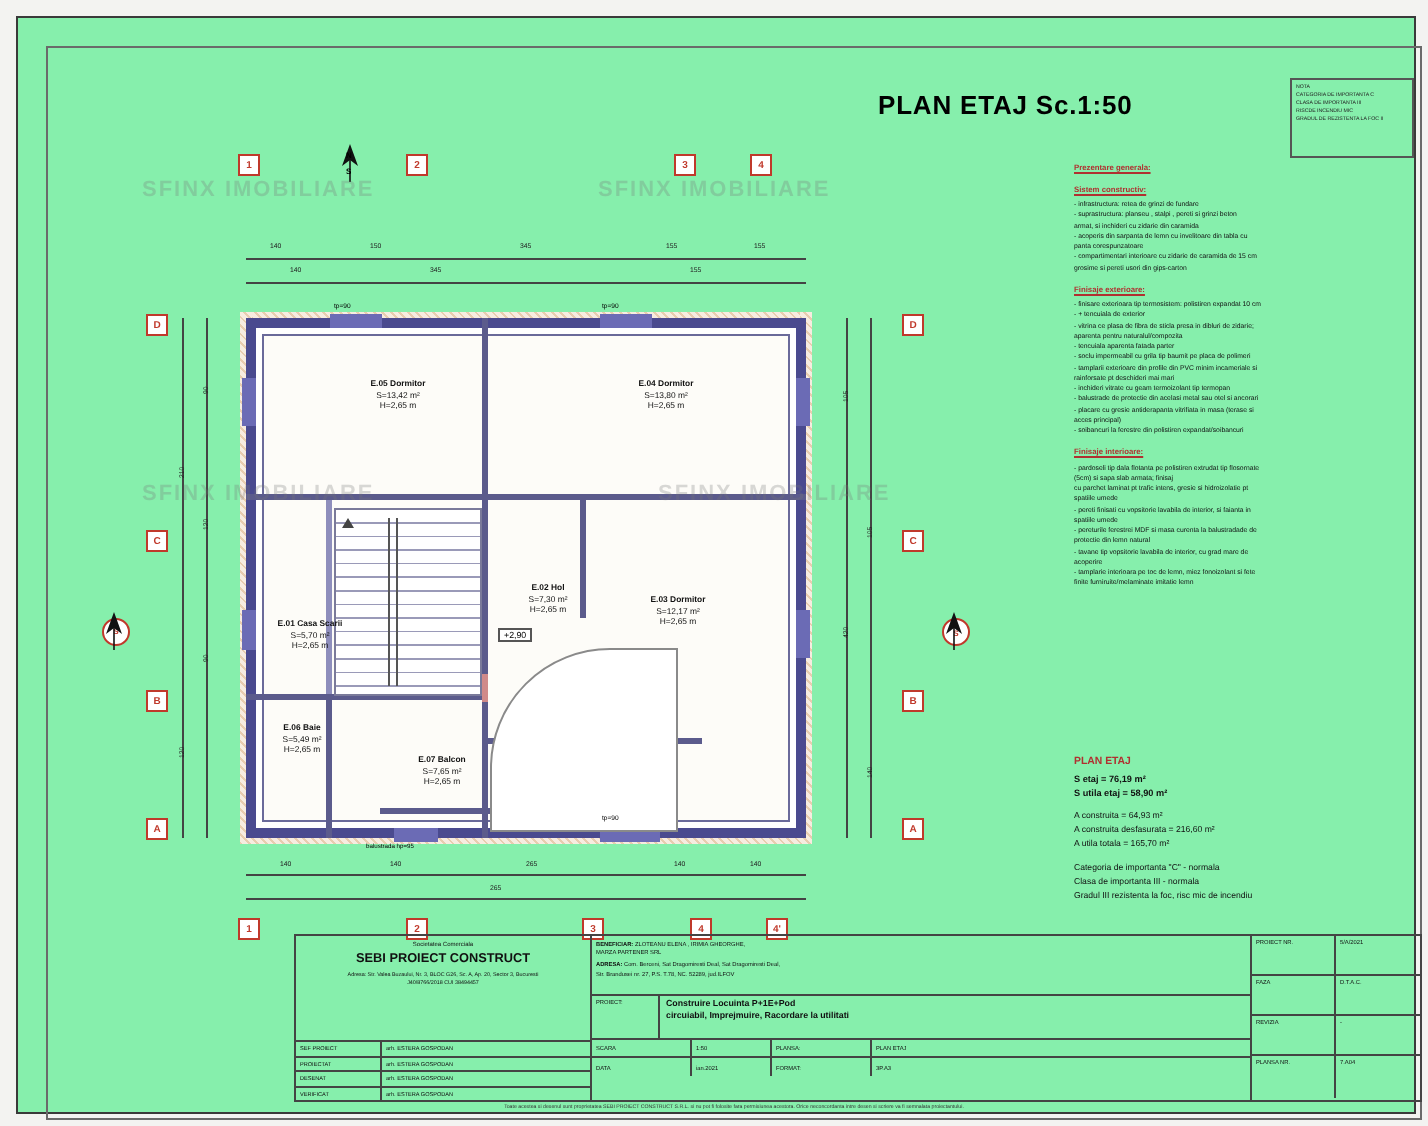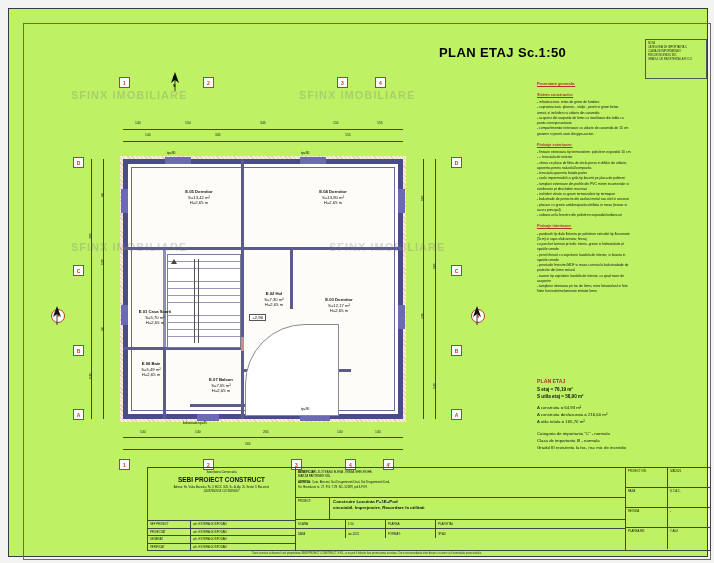--- a/index.html
+++ b/index.html
@@ -1,18 +1,18 @@
 <!DOCTYPE html>
 <html><head>
 <meta charset="utf-8">
 <style>
   html,body{margin:0;padding:0;background:#ffffff;}
   body{width:714px;height:563px;font-family:"Liberation Sans",sans-serif;color:#000;}
   #sheet{position:relative;width:714px;height:563px;background:#f3f3f1;overflow:hidden;}
-  .frame{position:absolute;left:8px;top:8px;width:698px;height:547px;border:1px solid #3a3a3a;background:#bef264;}
+  .frame{position:absolute;left:8px;top:8px;width:698px;height:547px;border:1px solid #3a3a3a;background:#86efac;}
   .inner-frame{position:absolute;left:14px;top:14px;width:686px;height:535px;border:1px solid #6a6a6a;}
   
   .plan-title{position:absolute;left:430px;top:36px;font-size:13px;font-weight:bold;letter-spacing:.4px;}
   
   .note-box{position:absolute;left:636px;top:30px;width:62px;height:40px;border:1px solid #555;font-size:2.6px;line-height:1.5;padding:2px 2px;box-sizing:border-box;color:#222;}
   .note-box div{white-space:nowrap;}
   
   .spec-col{position:absolute;left:528px;top:72px;width:176px;font-size:3.4px;line-height:1.55;color:#111;}
   .spec-h{color:#b03030;font-weight:bold;text-decoration:underline;font-size:3.9px;margin-top:5px;margin-bottom:2px;}
   .spec-h.first{margin-top:0;}

